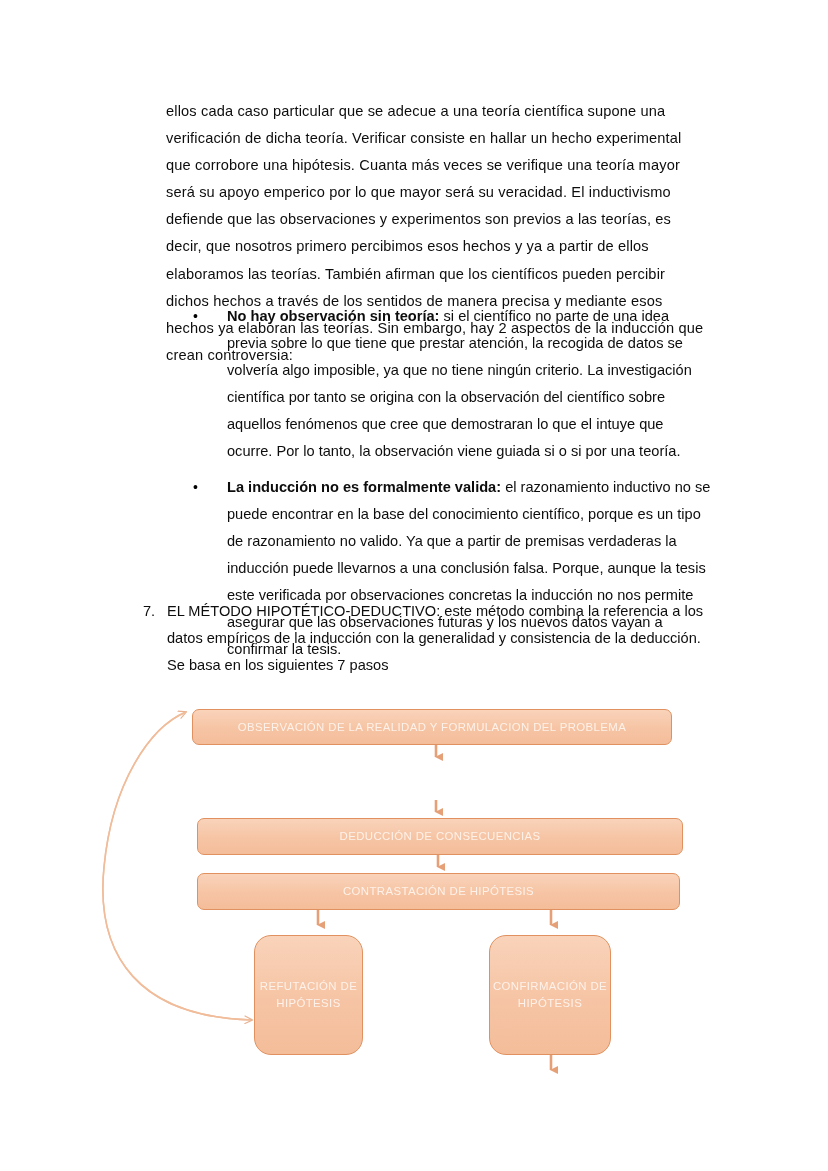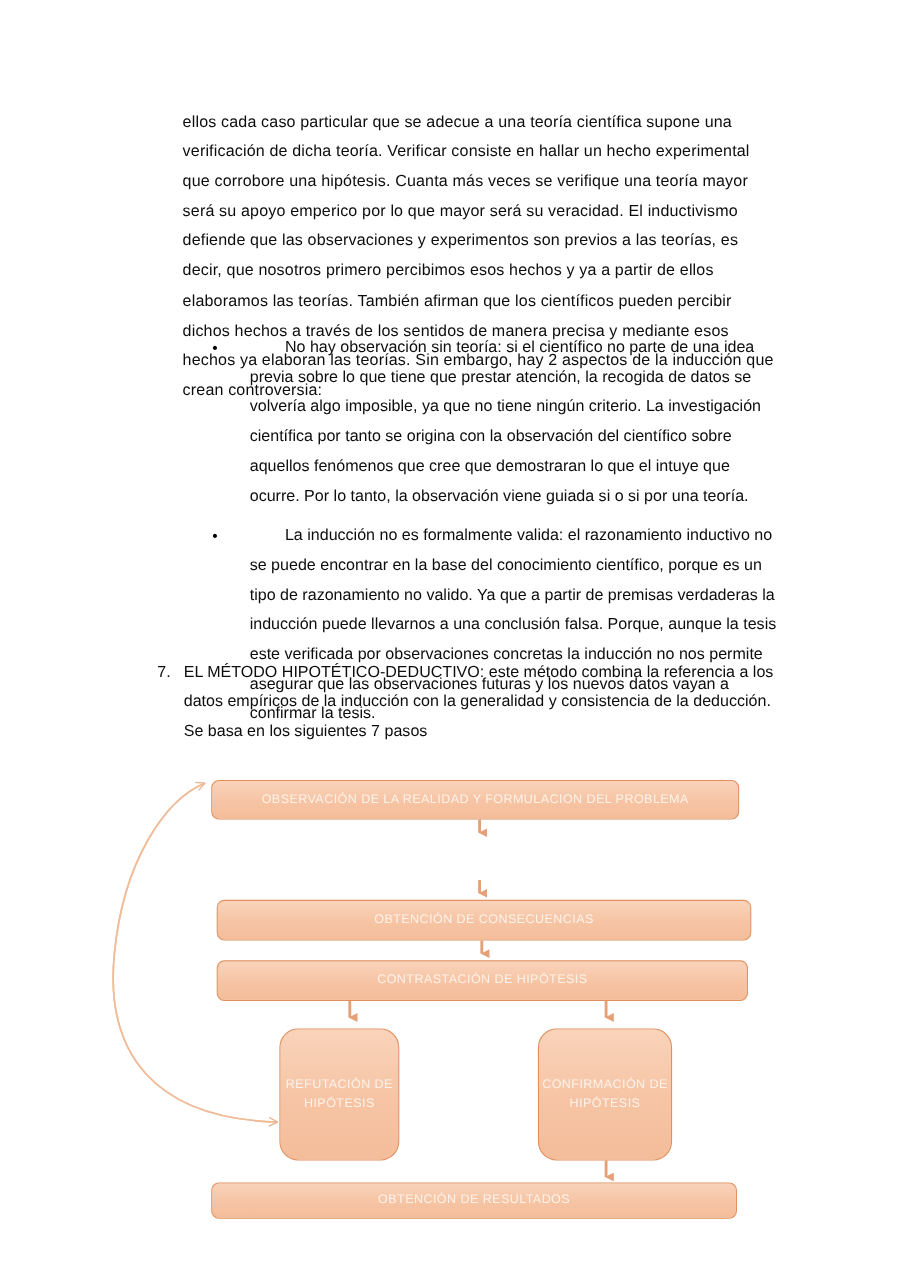--- a/index.html
+++ b/index.html
@@ -49,21 +49,21 @@
     margin-bottom: 8px;
   }
   .bullet-item .dot {
     position: absolute;
     left: 3px;
     top: 0px;
     font-size: 14px;
     line-height: 27.1px;
     color: #000;
   }
-  .bullet-item b { font-weight: normal; margin-left: 32px; }
+  .bullet-item b { font-weight: bold; }
 
   .numbered-item {
     position: absolute;
     left: 143px;
     top: 598px;
     width: 568px;
     padding-left: 24px;
     box-sizing: border-box;
     font-size: 14.6px;
     line-height: 27.1px;
@@ -152,25 +152,24 @@
       <line x1="551" y1="223" x2="551" y2="238" stroke="#E6A077" stroke-width="2.6" marker-end="url(#arrowDown)"></line>
       <line x1="551" y1="368" x2="551" y2="383" stroke="#E6A077" stroke-width="2.6" marker-end="url(#arrowDown)"></line>
 
       <path d="M252,333 C140,330 95,270 104,180 C112,96 150,40 186,25" fill="none" stroke="#F0BC9A" stroke-width="1.5" marker-end="url(#arrowOpen)"></path>
       <path d="M186,25 C150,40 112,96 104,180 C95,270 140,330 252,333" fill="none" stroke="#F0BC9A" stroke-width="1.5" marker-end="url(#arrowOpen)"></path>
     </svg>
 
     <div class="fc-box fc-bar" style="left:192px; top:22px; width:480px; height:36px;">OBSERVACIÓN DE LA REALIDAD Y FORMULACION DEL PROBLEMA</div>
 
 
-    <div class="fc-box fc-bar" style="left:197px; top:131px; width:486px; height:37px;">OBTENCIÓN DE CONSECUENCIAS</div>
+    <div class="fc-box fc-bar" style="left:197px; top:131px; width:486px; height:37px;">DEDUCCIÓN DE CONSECUENCIAS</div>
 
     <div class="fc-box fc-bar" style="left:197px; top:186px; width:483px; height:37px;">CONTRASTACIÓN DE HIPÓTESIS</div>
 
     <div class="fc-box fc-sq" style="left:254px; top:248px; width:109px; height:120px;">REFUTACIÓN DE HIPÓTESIS</div>
 
     <div class="fc-box fc-sq" style="left:489px; top:248px; width:122px; height:120px;">CONFIRMACIÓN DE HIPÓTESIS</div>
 
-    <div class="fc-box fc-bar" style="left:192px; top:388px; width:478px; height:33px;">OBTENCIÓN DE RESULTADOS</div>
 
   </div>
 
 </div>
 
 </body></html>

